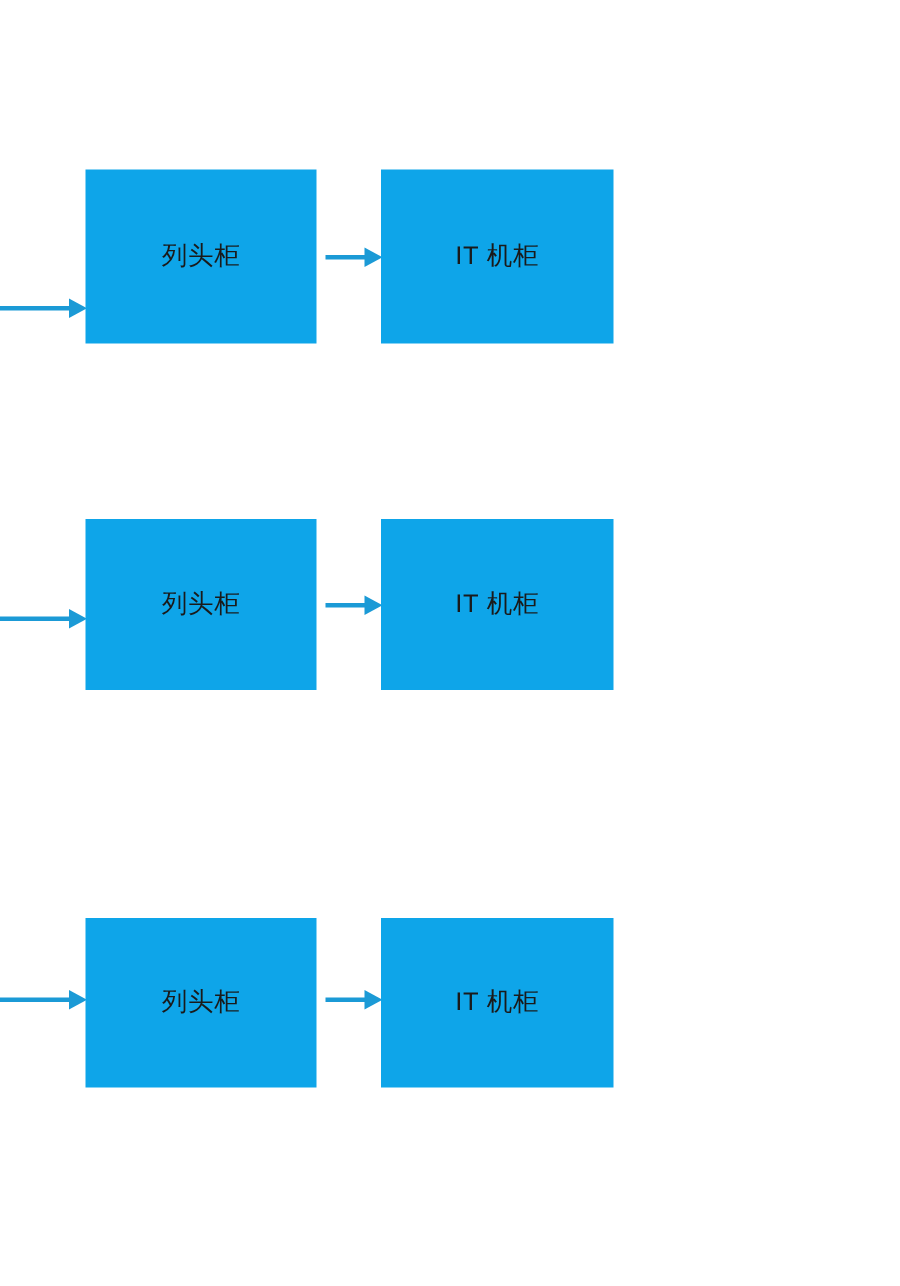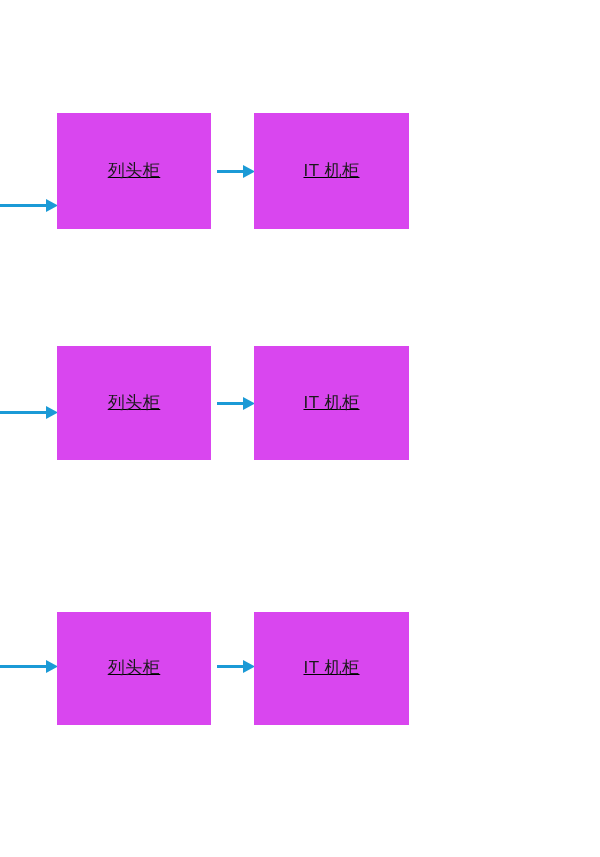--- a/index.html
+++ b/index.html
@@ -29,22 +29,21 @@
     width: 600px;
   }
 
   
   .node {
     position: absolute;
     box-sizing: border-box;
     display: flex;
     align-items: center;
     justify-content: center;
-    background: #d946ef;
-    text-decoration: underline;
+    background: #0ea5e9;
   }
   .node-label {
     color: #1a1a1a;
     font-size: 17px;
     line-height: 1.2;
     letter-spacing: 0.5px;
     white-space: nowrap;
     font-weight: 400;
   }
 

